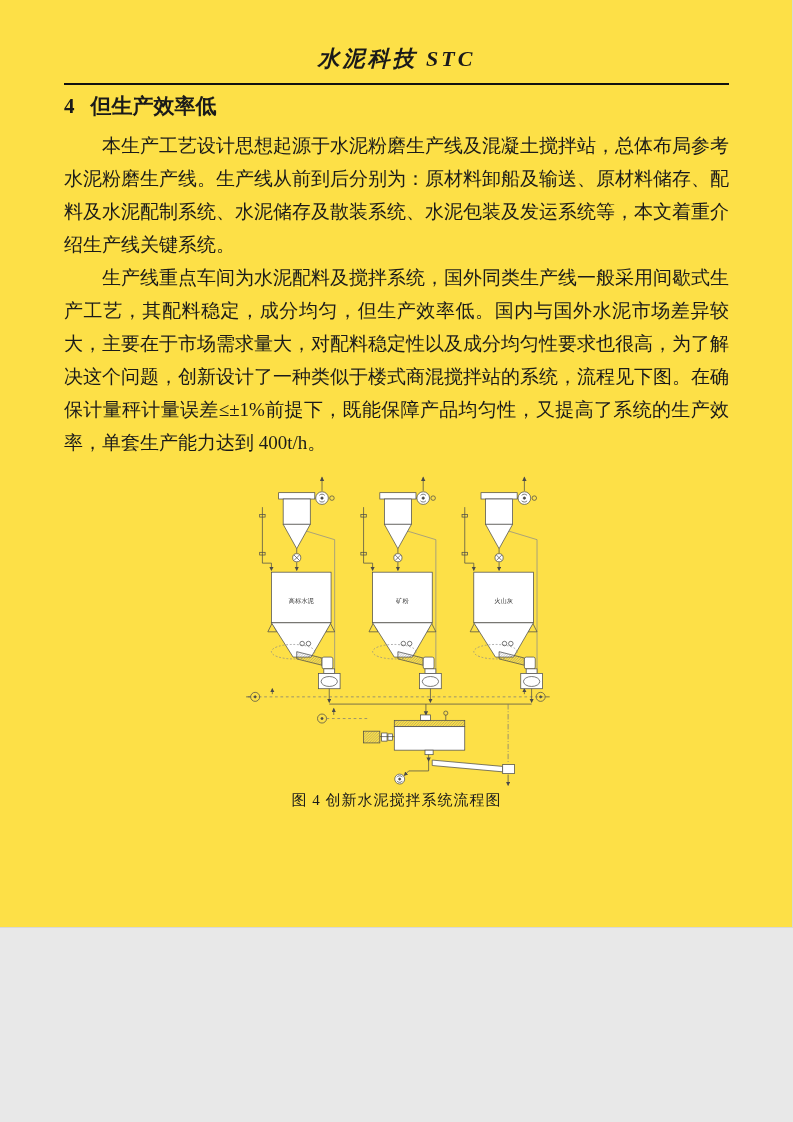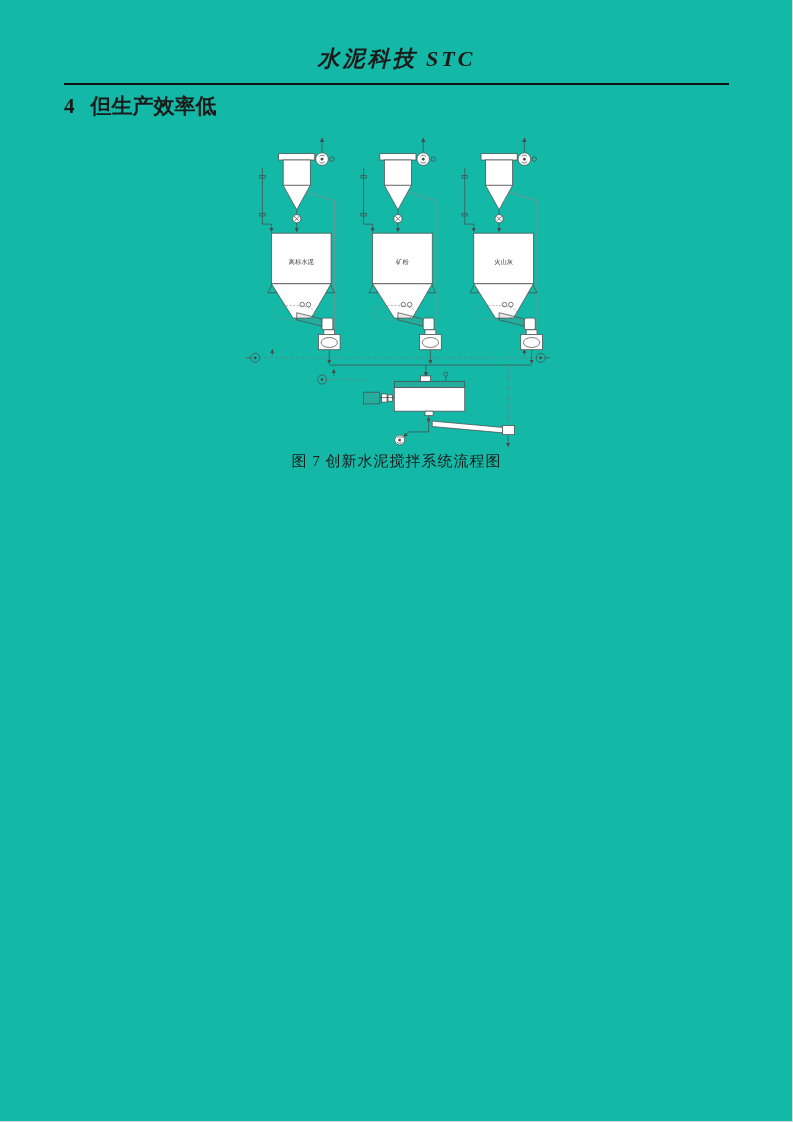--- a/index.html
+++ b/index.html
@@ -1,20 +1,20 @@
 <!DOCTYPE html>
 <html><head>
 <meta charset="utf-8">
 <style>
   html,body{margin:0;padding:0;background:#e8e8e8;}
   .page{
     position:relative;
-    width:793px;height:1122px;
+    width:793px;height:928px;
     margin:0 auto;
-    background:#14b8a6;
+    background:#fde047;
     font-family:"Liberation Serif","DejaVu Serif",serif;
     color:#1a1a1a;
     overflow:hidden;
     box-shadow:inset -1px -1px 0 #d8d8d8;
   }
   .journal-title{
     margin-top:44px;
     text-align:center;
     font-size:22px;
     font-style:italic;
@@ -76,20 +76,22 @@
 
   <div class="journal-title">水泥科技 STC</div>
   <div class="top-rule"></div>
 
   <div class="section-heading">
     <span class="num">4</span>
     <span>但生产效率低</span>
   </div>
 
   <div class="content">
+    <p class="first">本生产工艺设计思想起源于水泥粉磨生产线及混凝土搅拌站，总体布局参考水泥粉磨生产线。生产线从前到后分别为：原材料卸船及输送、原材料储存、配料及水泥配制系统、水泥储存及散装系统、水泥包装及发运系统等，本文着重介绍生产线关键系统。</p>
+    <p>生产线重点车间为水泥配料及搅拌系统，国外同类生产线一般采用间歇式生产工艺，其配料稳定，成分均匀，但生产效率低。国内与国外水泥市场差异较大，主要在于市场需求量大，对配料稳定性以及成分均匀性要求也很高，为了解决这个问题，创新设计了一种类似于楼式商混搅拌站的系统，流程见下图。在确保计量秤计量误差≤±1%前提下，既能保障产品均匀性，又提高了系统的生产效率，单套生产能力达到 400t/h。</p>
 
     <div class="figure-wrap">
       <svg width="342" height="318" viewBox="0 0 342 352" fill="none" stroke="#4a4a4a" stroke-width="0.8">
         <defs>
           <marker id="m" markerWidth="7" markerHeight="7" refX="5" refY="3" orient="auto">
             <path d="M0,0L6,3L0,6z" fill="#4a4a4a" stroke="none"></path>
           </marker>
           <pattern id="h" patternUnits="userSpaceOnUse" width="3" height="3">
             <path d="M0,3 l3,-3" stroke="#777" stroke-width="0.5"></path>
           </pattern>
@@ -274,18 +276,18 @@
         <line x1="184" y1="332" x2="179" y2="337" marker-end="url(#m)"></line>
         <g>
           <circle cx="174" cy="341" r="5.5" fill="#fff"></circle>
             <circle cx="174" cy="341" r="1.2" fill="#4a4a4a"></circle>
           <path d="M171,339 A3.5,3.5 0 0 1 177,339"></path>
             <path d="M177,343 A3.5,3.5 0 0 1 171,343"></path>
         </g>
       </svg>
     </div>
 
-    <div class="figure-caption">图 7  创新水泥搅拌系统流程图</div>
+    <div class="figure-caption">图 4  创新水泥搅拌系统流程图</div>
 
   </div>
 
 
 </div>
 
 </body></html>

